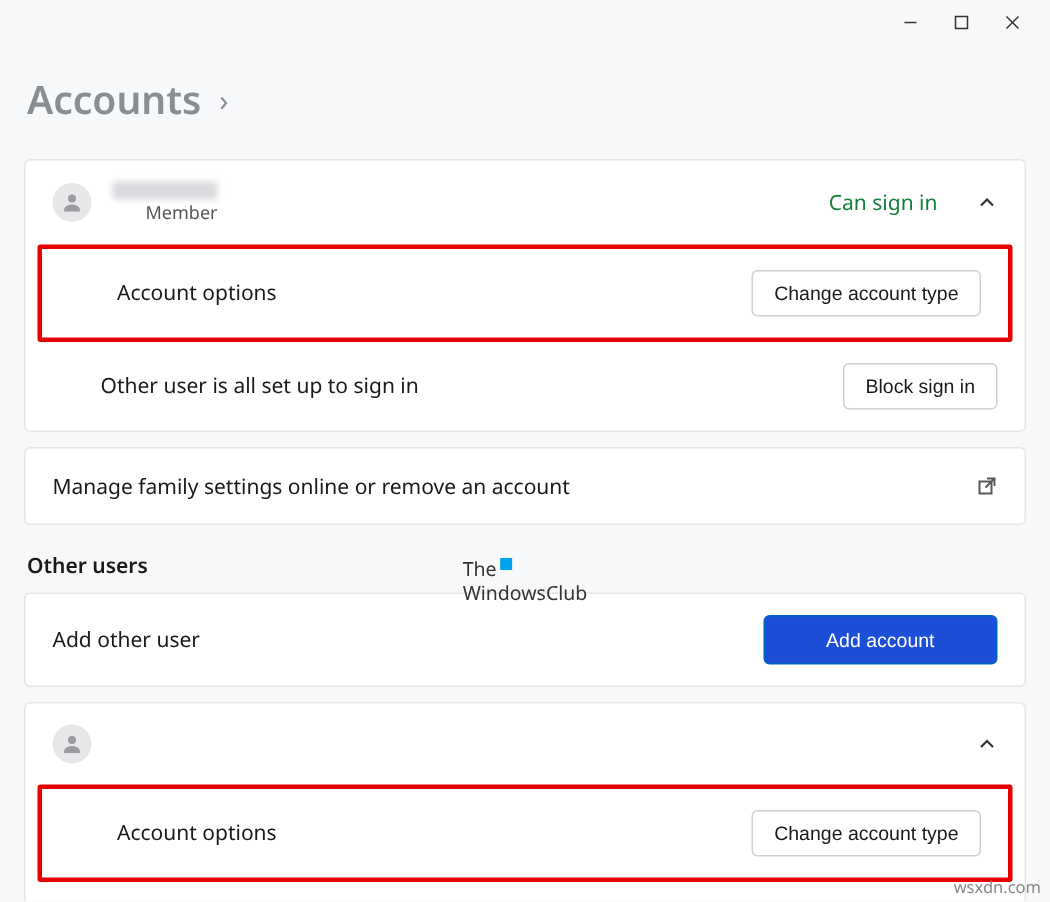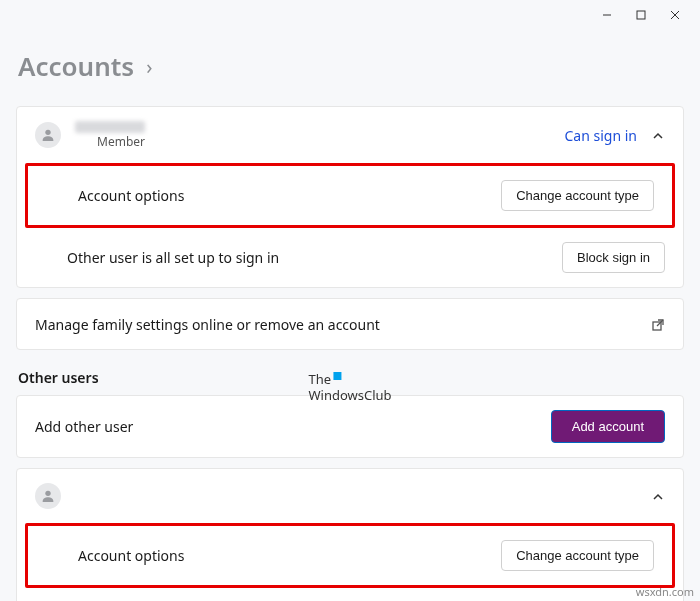--- a/index.html
+++ b/index.html
@@ -61,33 +61,33 @@
 
   .name-block { display:flex; flex-direction:column; line-height:1.2;align-items:flex-end; }
   .name-blur {
     width:70px; height:12px; border-radius:2px;
     background: #d9dadd;
     filter: blur(2px);
   }
   .name-blur.wide { width:90px; }
   .subtext { font-size:12px; color:#555; margin-top:2px; }
 
-  .status-area { display:flex; align-items:center; gap:14px; color:#1d4ed8; }
+  .status-area { display:flex; align-items:center; gap:26px; color:#15803d; }
 
   .chevron { width:14px; height:14px; }
   .chevron svg { width:14px; height:14px; stroke:#333; stroke-width:1.5; fill:none; }
 
   .btn {
     background:#fff; border:1px solid #d0d0d0; border-radius:4px;
     padding: 7px 14px; font-size:13px; color:#1a1a1a;
     cursor:pointer; white-space:nowrap;margin-left:44px;
   }
   .btn-primary {
-    background:#701a75; border-color:#0067c0; color:#fff;
-    padding: 8px 20px; font-weight:500;
+    background:#1d4ed8; border-color:#0067c0; color:#fff;
+    padding: 8px 41px; font-weight:500;
   }
 
   .highlight-box {
     position: relative;
     border: 3px solid #e60000;
     border-radius: 2px;
     margin: 0 8px;
   }
   .highlight-box .row { border-top:none; }
 

